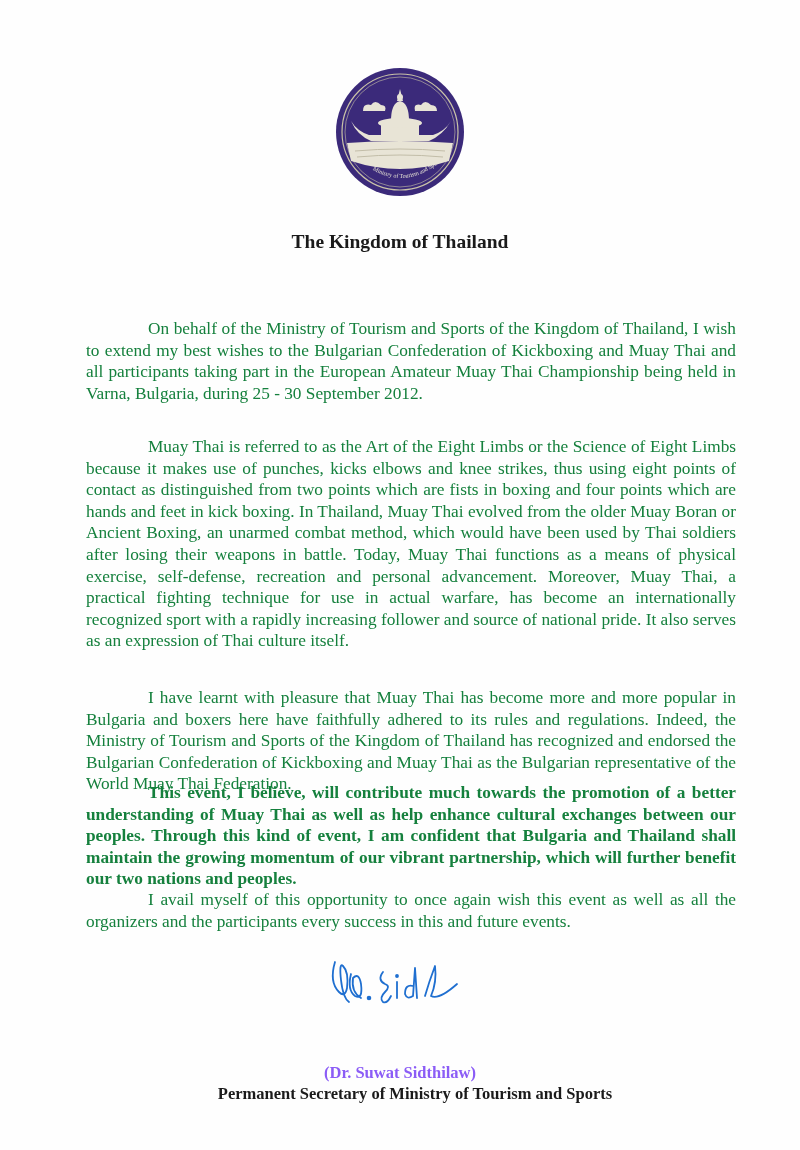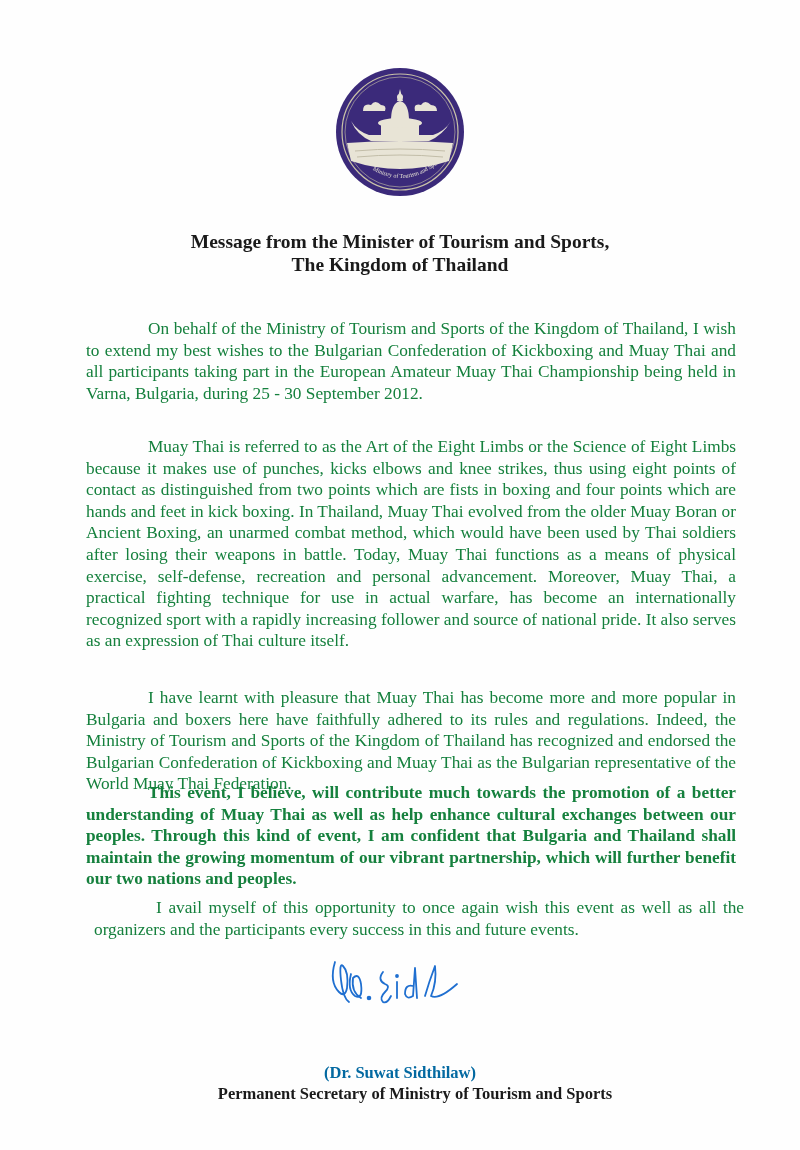--- a/index.html
+++ b/index.html
@@ -23,21 +23,21 @@
   }
   .body-text .indent { display: inline-block; width: 62px; }
   #p1 { top: 318px; }
   #p2 { top: 436px; }
   #p3 { top: 687px; }
   #p4 { top: 782px; font-weight: bold; }
   #p5 { top: 889px; }
   .signature { position: absolute; left: 325px; top: 952px; width: 150px; height: 70px; }
   .sig-name {
     position: absolute; left: 0; top: 1063px; width: 800px; text-align: center;
-    font-weight: bold; font-size: 16.5px; line-height: 20px; color: #0369a1;
+    font-weight: bold; font-size: 16.5px; line-height: 20px; color: #8b5cf6;
   }
   .sig-title {
     position: absolute; left: 0; top: 1084px; width: 830px; text-align: center;
     font-weight: bold; font-size: 16.5px; line-height: 20px; color: #1a1a1a;
   }
 </style>
 </head>
 <body>
 
 <div class="page">
@@ -64,29 +64,28 @@
 
     <defs>
       <path id="captionArc" d="M30 98 Q67 128 106 98"></path>
     </defs>
     <text font-family="Liberation Serif, serif" font-size="6" fill="#e8e4d6">
       <textPath href="#captionArc" startOffset="14%" id="seal-caption-text">Ministry of Tourism and Sports</textPath>
     </text>
   </svg>
 
   <div class="title">
-    <div>Message from the Minister of Tourism and Sports,</div>
     <div>The Kingdom of Thailand</div>
   </div>
 
   <p class="body-text" id="p1" style="margin:0;"><span class="indent"></span><span>On behalf of the Ministry of Tourism and Sports of the Kingdom of Thailand, I wish to extend my best wishes to the Bulgarian Confederation of Kickboxing and Muay Thai and all participants taking part in the European Amateur Muay Thai Championship being held in Varna, Bulgaria, during 25 - 30 September 2012.</span></p>
   <p class="body-text" id="p2" style="margin:0;"><span class="indent"></span><span>Muay Thai is referred to as the Art of the Eight Limbs or the Science of Eight Limbs because it makes use of punches, kicks elbows and knee strikes, thus using eight points of contact as distinguished from two points which are fists in boxing and four points which are hands and feet in kick boxing. In Thailand, Muay Thai evolved from the older Muay Boran or Ancient Boxing, an unarmed combat method, which would have been used by Thai soldiers after losing their weapons in battle.  Today, Muay Thai functions as a means of physical exercise, self-defense, recreation and personal advancement.  Moreover, Muay Thai, a practical fighting technique for use in actual warfare, has become an internationally recognized sport with a rapidly increasing follower and source of national pride. It also serves as an expression of Thai culture itself.</span></p>
   <p class="body-text" id="p3" style="margin:0;"><span class="indent"></span><span>I have learnt with pleasure that Muay Thai has become more and more popular in Bulgaria and boxers here have faithfully adhered to its rules and regulations.  Indeed, the Ministry of Tourism and Sports of the Kingdom of Thailand has recognized and endorsed the Bulgarian Confederation of Kickboxing and Muay Thai as the Bulgarian representative of the World Muay Thai Federation.</span></p>
   <p class="body-text" id="p4" style="margin:0;"><span class="indent"></span><span>This event, I believe, will contribute much towards the promotion of a better understanding of Muay Thai as well as help enhance cultural exchanges between our peoples. Through this kind of event, I am confident that Bulgaria and Thailand shall maintain the growing momentum of our vibrant partnership, which will further benefit our two nations and peoples.</span></p>
-  <p class="body-text" id="p5" style="margin:8px;"><span class="indent"></span><span>I avail myself of this opportunity to once again wish this event as well as all the organizers and the participants every success in this and future events.</span></p>
+  <p class="body-text" id="p5" style="margin:0;"><span class="indent"></span><span>I avail myself of this opportunity to once again wish this event as well as all the organizers and the participants every success in this and future events.</span></p>
 
   <svg class="signature" viewBox="0 0 150 70">
     <g fill="none" stroke="#1f6fd0" stroke-width="1.8" stroke-linecap="round" stroke-linejoin="round">
       <path d="M10 10 Q4 30 14 40 Q20 46 22 36 Q24 20 18 14 Q14 10 16 28 Q18 46 24 50"></path>
       <path d="M26 22 Q22 38 30 44 Q38 48 36 32 Q34 20 28 26 Q26 40 36 46"></path>
       <circle cx="44" cy="46" r="1.4" fill="#1f6fd0"></circle>
       <path d="M58 20 Q52 28 60 32 Q66 34 60 40 Q54 46 58 50 Q62 52 66 44"></path>
       <path d="M72 30 L72 46"></path>
       <circle cx="72" cy="24" r="1" fill="#1f6fd0"></circle>
       <path d="M88 34 Q80 32 80 42 Q82 48 88 44 L90 16 L92 46"></path>

